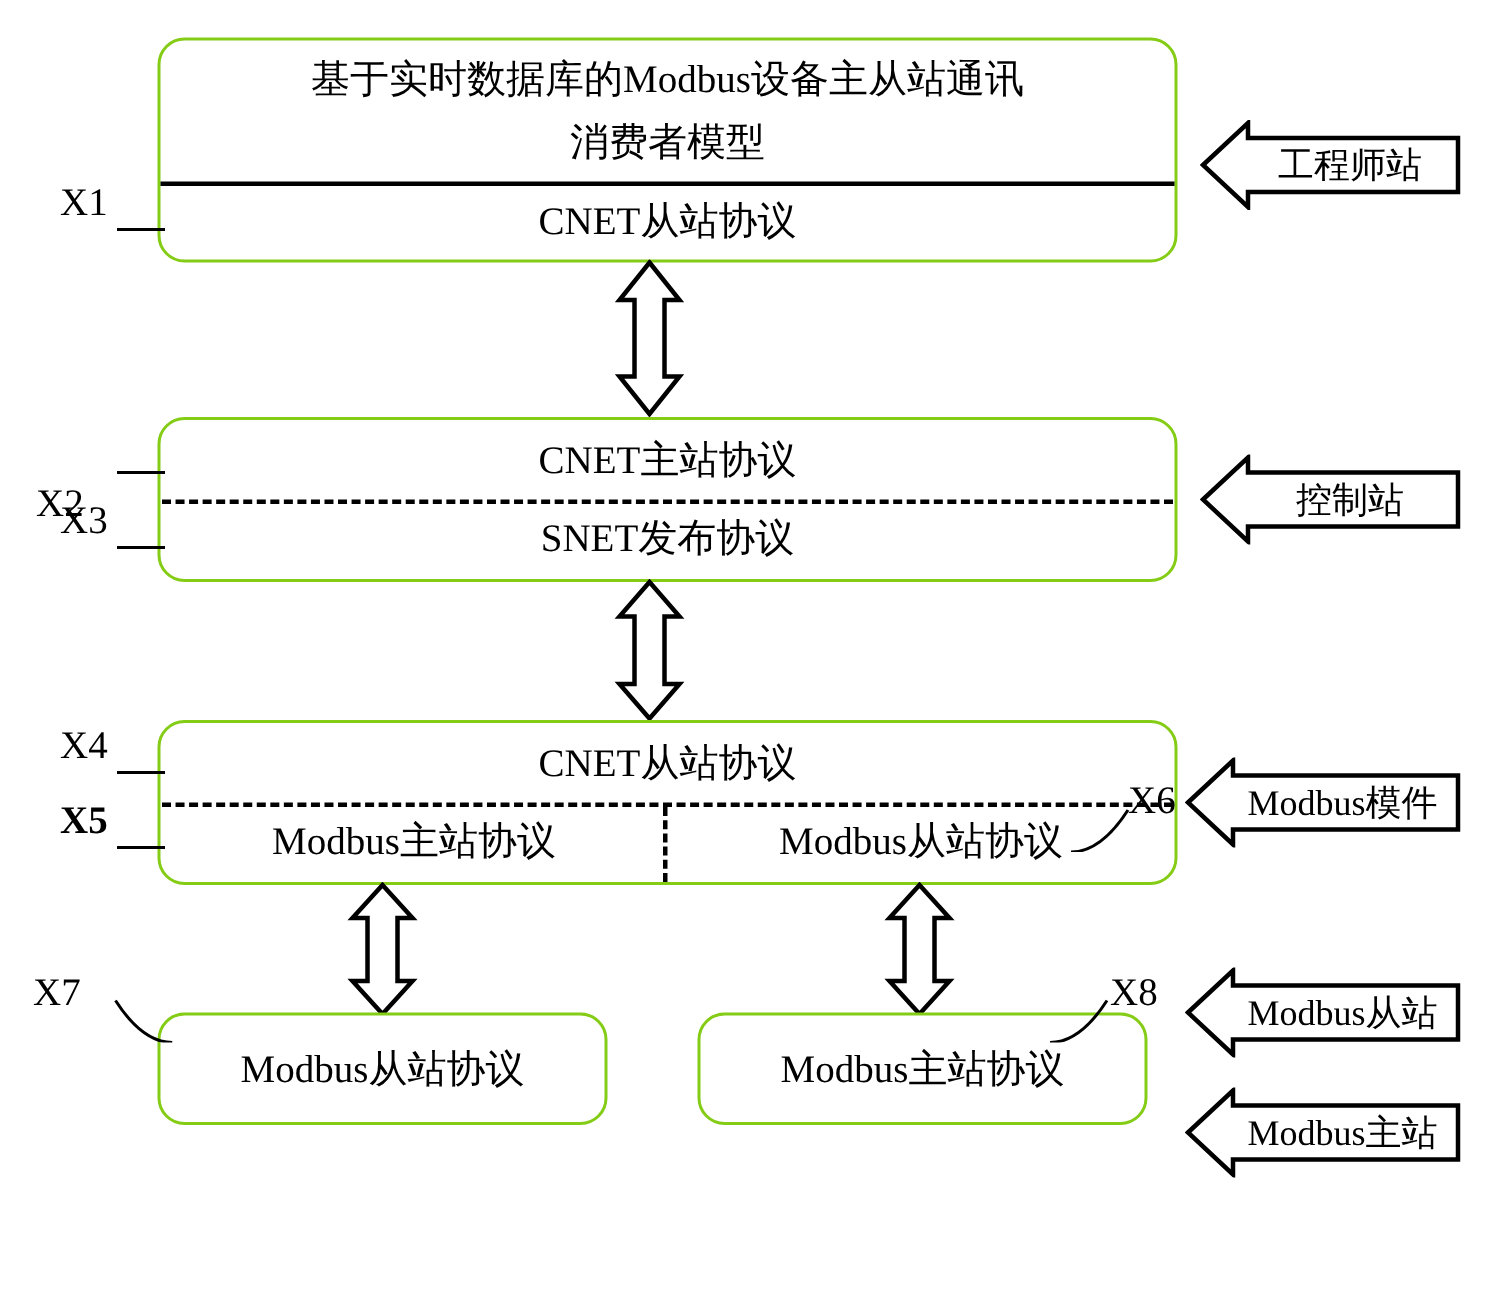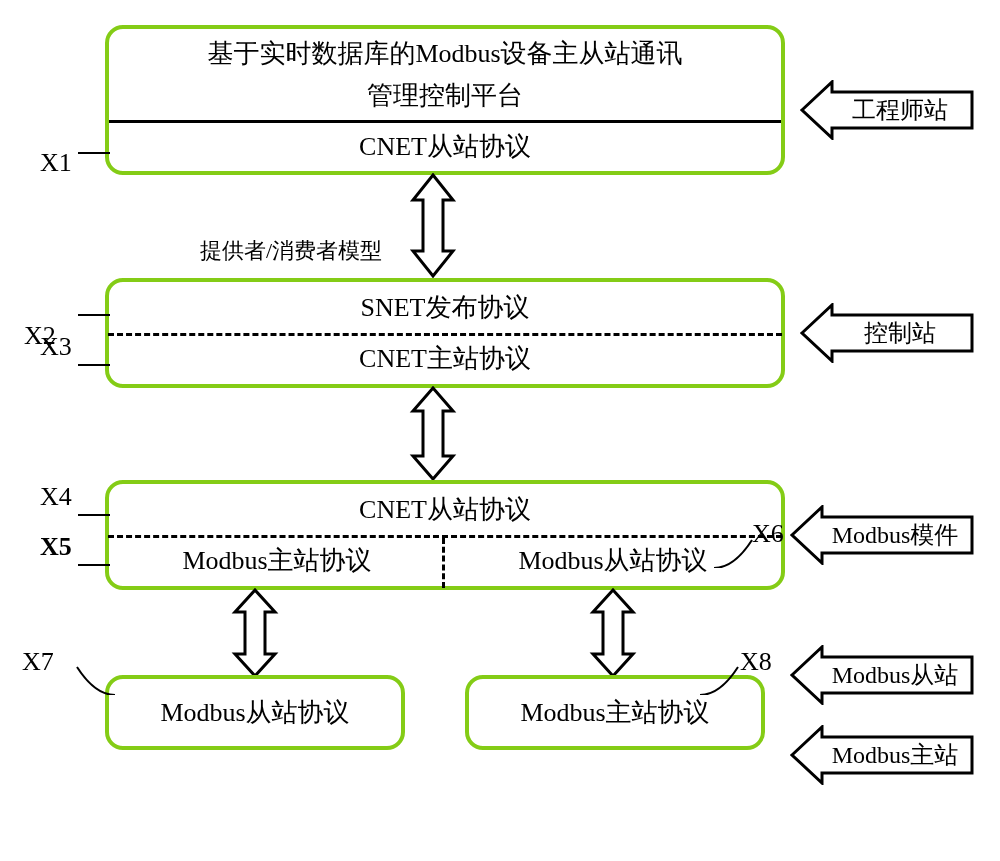--- a/index.html
+++ b/index.html
@@ -15,21 +15,21 @@
       height: 861px;
       position: relative;
     }
     .diagram-container {
       position: relative;
       width: 960px;
       height: 820px;
     }
     .box {
       position: absolute;
-      border: 4px solid #84cc16;
+      border: 2px solid #84cc16;
       border-radius: 18px;
       background: #fff;
       display: flex;
       flex-direction: column;
       justify-content: center;
       align-items: center;
     }
     .box-text {
       font-size: 26px;
       text-align: center;
@@ -77,43 +77,42 @@
     }
   </style>
 </head>
 <body>
 
 <div class="diagram-container">
 
   <div class="box" style="left:85px; top:5px; width:680px; height:150px;">
     <div class="box-section" style="height:95px;">
       <div class="box-text">基于实时数据库的Modbus设备主从站通讯</div>
-      <div class="box-text">管理控制平台</div>
+      <div class="box-text">消费者模型</div>
     </div>
     <div class="box-divider-h"></div>
     <div class="box-section" style="height:50px;">
       <div class="box-text">CNET从站协议</div>
     </div>
   </div>
 
-  <div class="label" style="left:20px; top:100px;margin-top:28px;">X1</div>
+  <div class="label" style="left:20px; top:100px;">X1</div>
   <div class="connector-line" style="left:58px; top:132px; width:32px; height:2px;"></div>
 
   <svg class="updown-arrow" style="left:388px; top:153px; width:50px; height:105px;" viewBox="0 0 50 105">
     <path d="M 25 2 L 45 27 L 35 27 L 35 78 L 45 78 L 25 103 L 5 78 L 15 78 L 15 27 L 5 27 Z" fill="none" stroke="#000" stroke-width="3"></path>
   </svg>
 
-  <div class="small-label" style="left:180px; top:216px;">提供者/消费者模型</div>
 
   <div class="box" style="left:85px; top:258px; width:680px; height:110px;">
     <div class="box-section" style="height:52px;">
-      <div class="box-text">SNET发布协议</div>
+      <div class="box-text">CNET主站协议</div>
     </div>
     <div class="box-section" style="height:52px;">
-      <div class="box-text">CNET主站协议</div>
+      <div class="box-text">SNET发布协议</div>
     </div>
   </div>
   <div class="dashed-line-h" style="left:88px; top:313px; width:674px;"></div>
 
   <div class="label" style="left:4px; top:262px;margin-top:39px;">X2</div>
   <div class="connector-line" style="left:58px; top:294px; width:32px; height:2px;"></div>
   <div class="label" style="left:20px; top:312px;">X3</div>
   <div class="connector-line" style="left:58px; top:344px; width:32px; height:2px;"></div>
 
   <svg class="updown-arrow" style="left:388px; top:366px; width:50px; height:95px;" viewBox="0 0 50 95">

